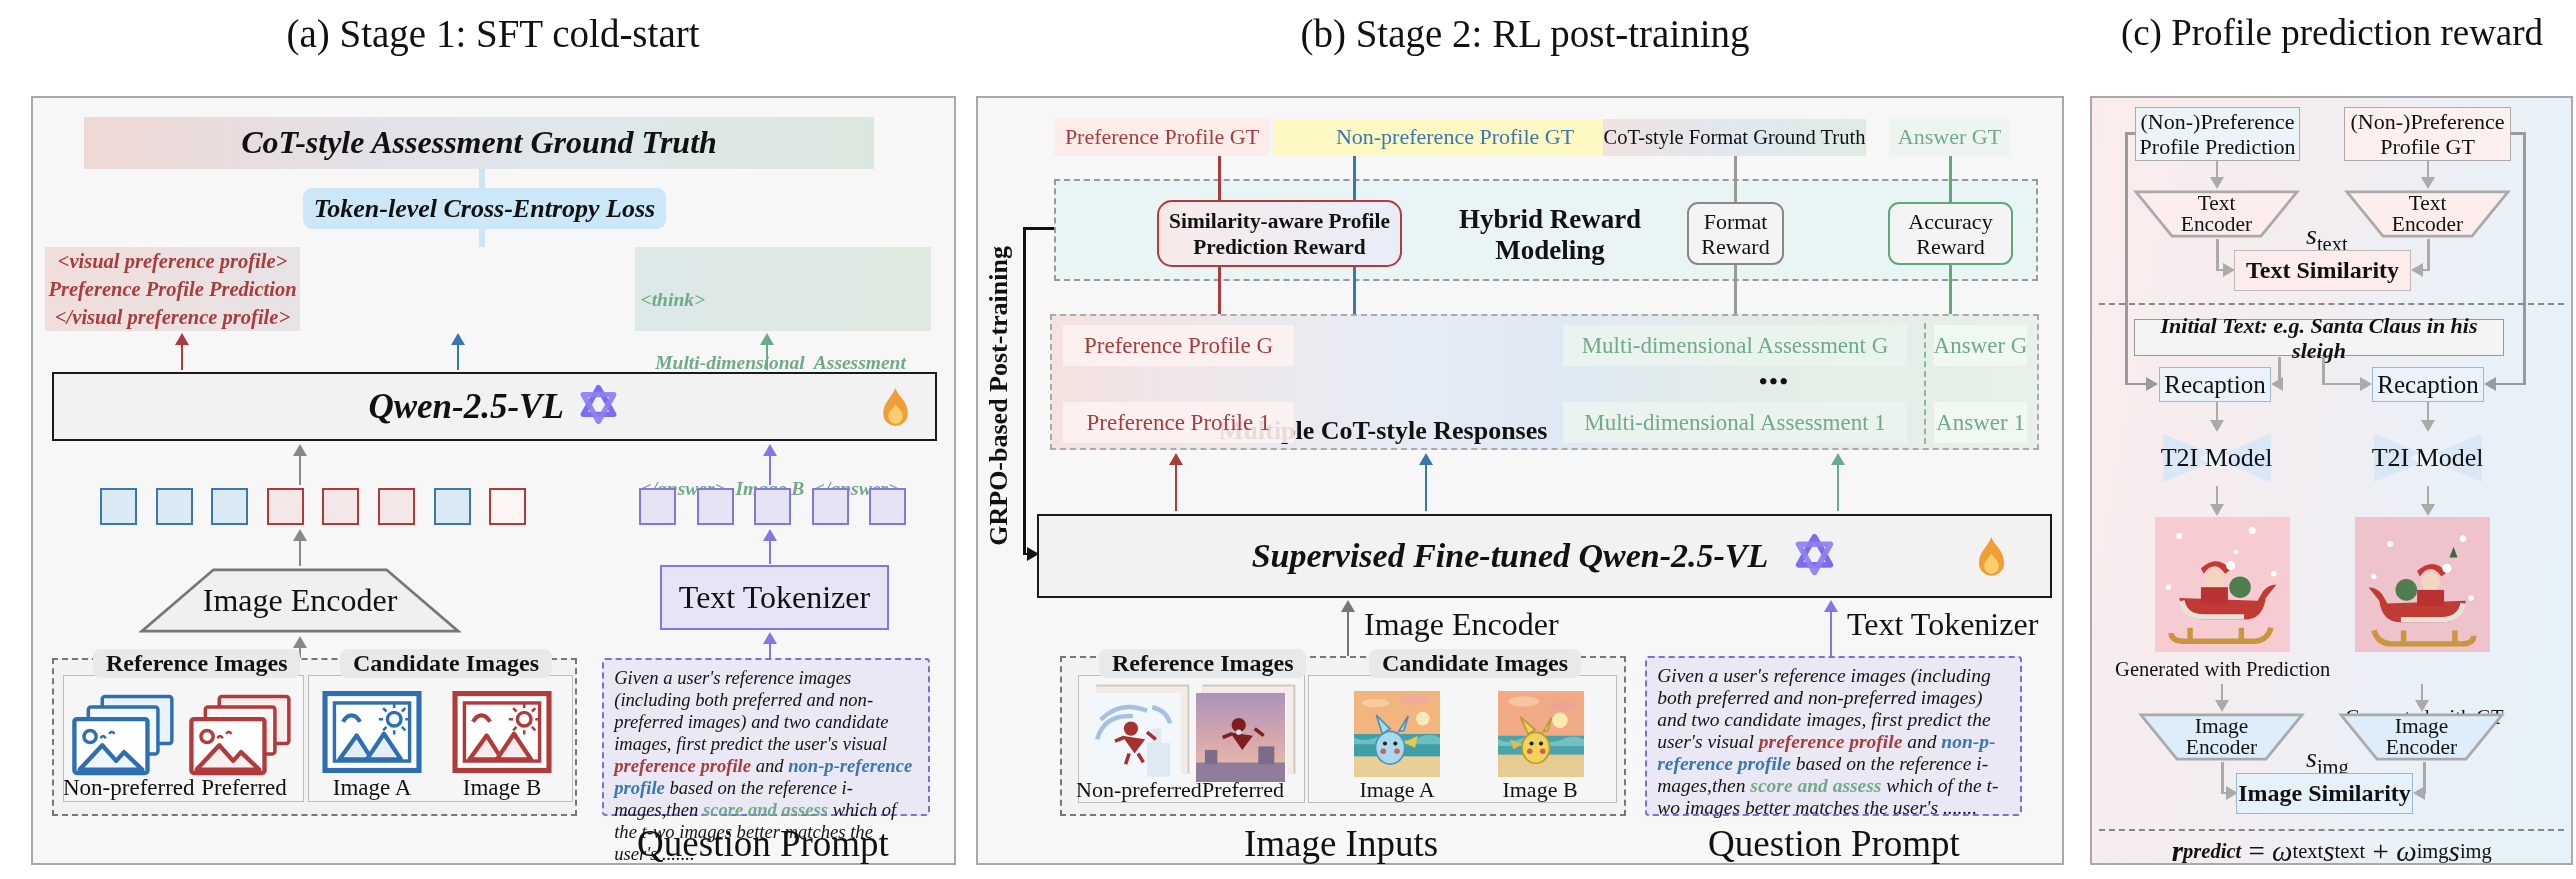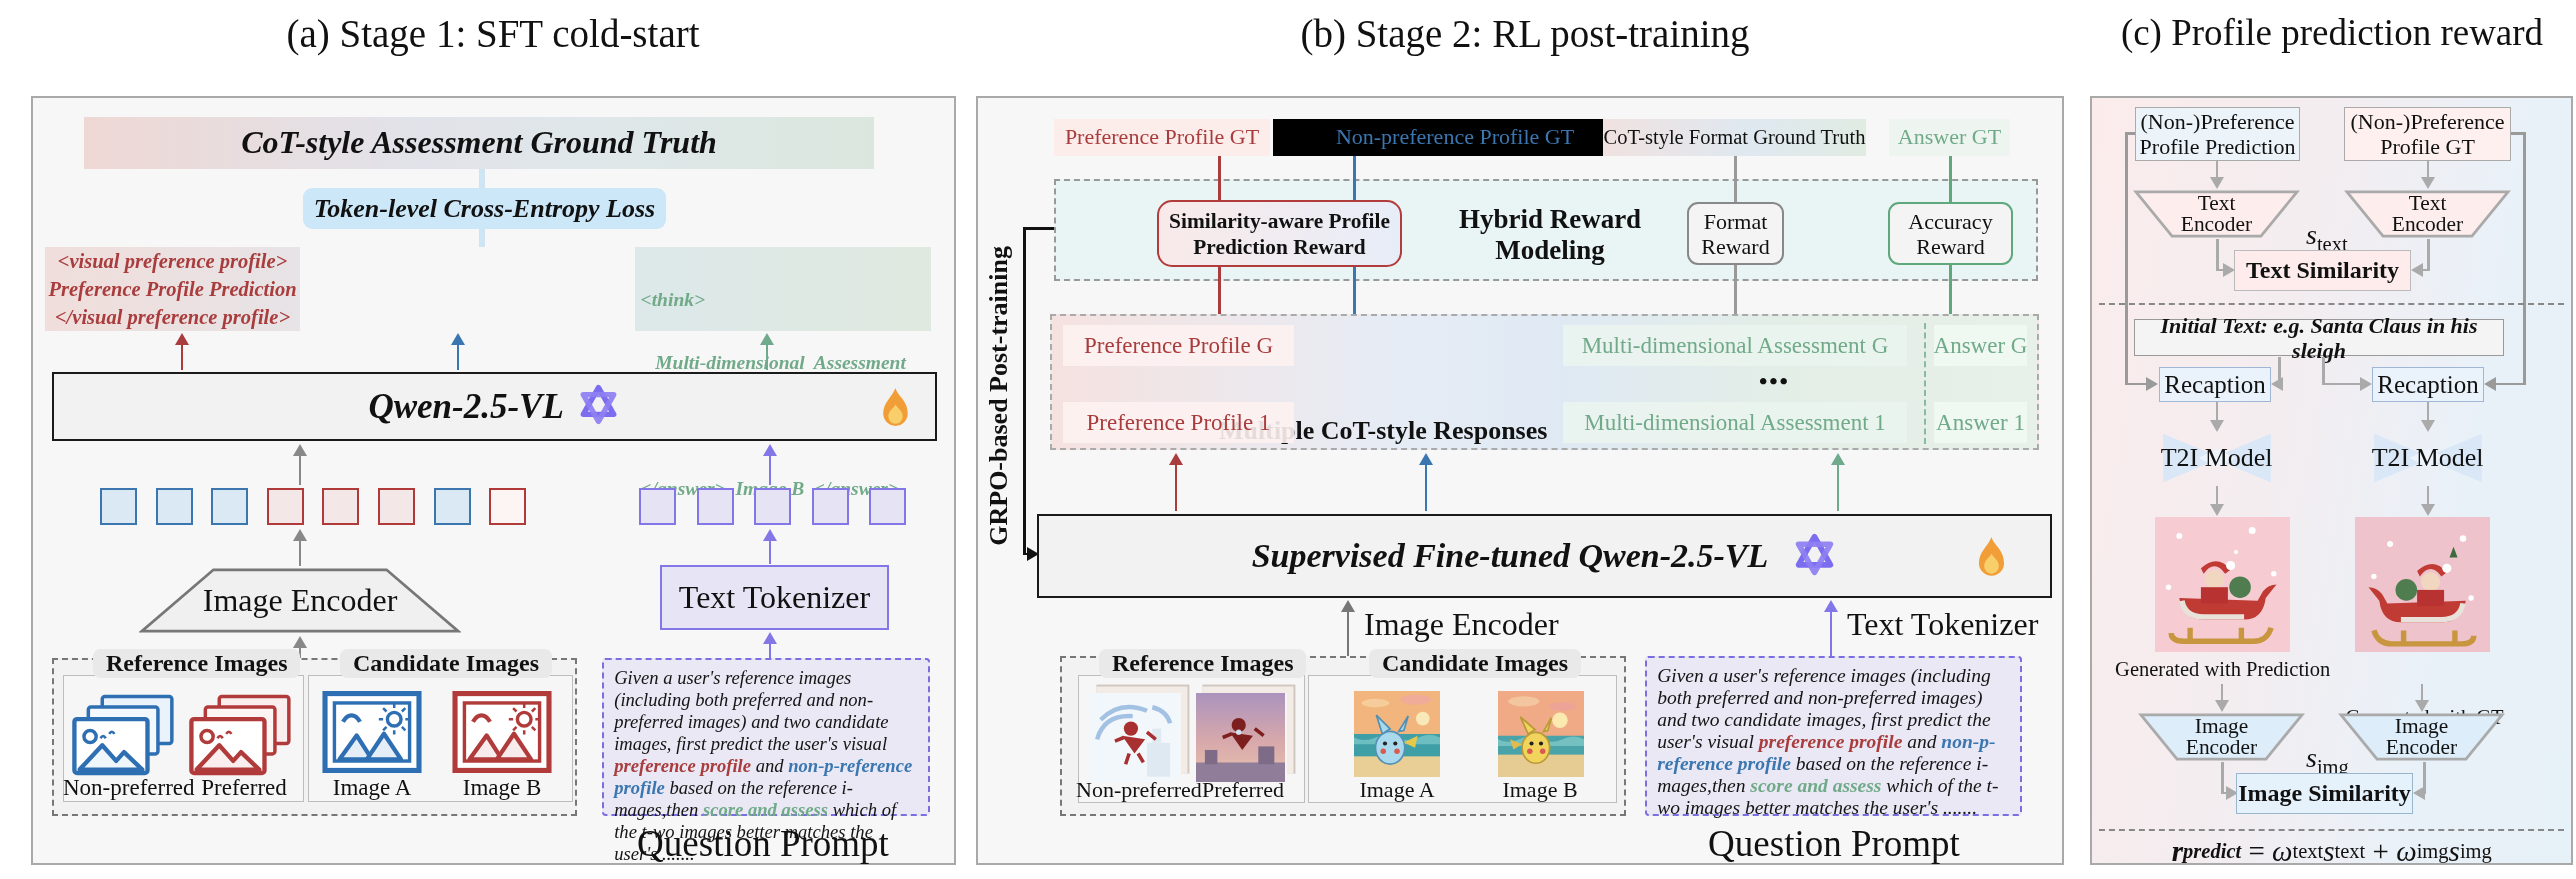--- a/index.html
+++ b/index.html
@@ -217,21 +217,21 @@
     </div>
 
     <div class="vline" style="left:45px;top:129px;height:327px;background:#111;"></div>
     <div class="hline" style="left:45px;top:129px;width:32px;background:#111;"></div>
     <div class="aright" style="left:45px;top:456px;width:16px;color:#111;">
         <i></i>
         <b></b>
       </div>
 
     <div class="rcell red-t" style="left:76px;top:20.5px;width:216px;height:37px;font-size:22px;background:#fcecea;">Preference Profile GT</div>
-    <div class="rcell blue-t" style="left:295px;top:20.5px;width:364px;height:37px;font-size:22px;background:#000000;">Non-preference Profile GT</div>
+    <div class="rcell blue-t" style="left:295px;top:20.5px;width:364px;height:37px;font-size:22px;background:#fef9c3;">Non-preference Profile GT</div>
     <div class="rcell" style="left:625px;top:20.5px;width:263px;height:37px;font-size:20.5px;background:linear-gradient(90deg,#f0e2e0,#dfe8f0 55%,#e0ebe2);color:#111;">CoT-style Format Ground Truth</div>
     <div class="rcell green-t" style="left:911px;top:20.5px;width:121px;height:37px;font-size:22px;background:#eef5f0;">Answer GT</div>
 
     <div class="abs" style="left:76px;top:81px;width:984px;height:102px;background:#e9f4f4;border:2.8px dashed #999;"></div>
 
     <div class="vline" style="left:240px;top:58px;height:172px;background:#a93c3c;"></div>
     <div class="vline" style="left:375px;top:58px;height:172px;background:#3a76b0;"></div>
     <div class="vline" style="left:756px;top:58px;height:172px;background:#999;"></div>
     <div class="vline" style="left:971px;top:58px;height:172px;background:#5fa87c;"></div>
 
@@ -376,20 +376,21 @@
         <path d="M28 62 l-14 -6 4 12 Z" fill="#e0bc4e"></path>
         <circle cx="39" cy="61" r="2.4" fill="#222"></circle>
           <circle cx="50" cy="61" r="2.4" fill="#222"></circle>
         <circle cx="37" cy="70" r="3.2" fill="#d85a50"></circle>
           <circle cx="52" cy="70" r="3.2" fill="#d85a50"></circle>
       </svg>
     </div>
     <div class="cap" style="left:365px;top:679px;width:108px;font-size:22px;">Image A</div>
     <div class="cap" style="left:508px;top:679px;width:108px;font-size:22px;">Image B</div>
 
+    <div class="biglbl" style="left:149px;top:724px;width:428px;">Image Inputs</div>
 
     <div class="promptbox" style="left:667px;top:558px;width:377px;height:160px;font-size:19.5px;line-height:22px;">
       <span>Given a user's reference images (including both preferred and non-preferred images) and two candidate images, first predict the user's visual </span><span class="hl red-t">preference profile</span><span> and </span><span class="hl blue-t">non-p-reference profile</span><span> based on the reference i-mages,then </span><span class="hl green-t">score and assess</span><span> which of the t-wo images better matches the user's .......</span>
     </div>
     <div class="biglbl" style="left:684px;top:724px;width:344px;">Question Prompt</div>
   </div>
 
   <div class="panel" style="left:2090px;width:483px;background:linear-gradient(100deg,#fbeceb,#f3edf0 40%,#e9f1f8 72%,#e7f1f8);">
 
     <div class="vline" style="left:33px;top:34px;height:253px;background:#9a9a9a;"></div>

